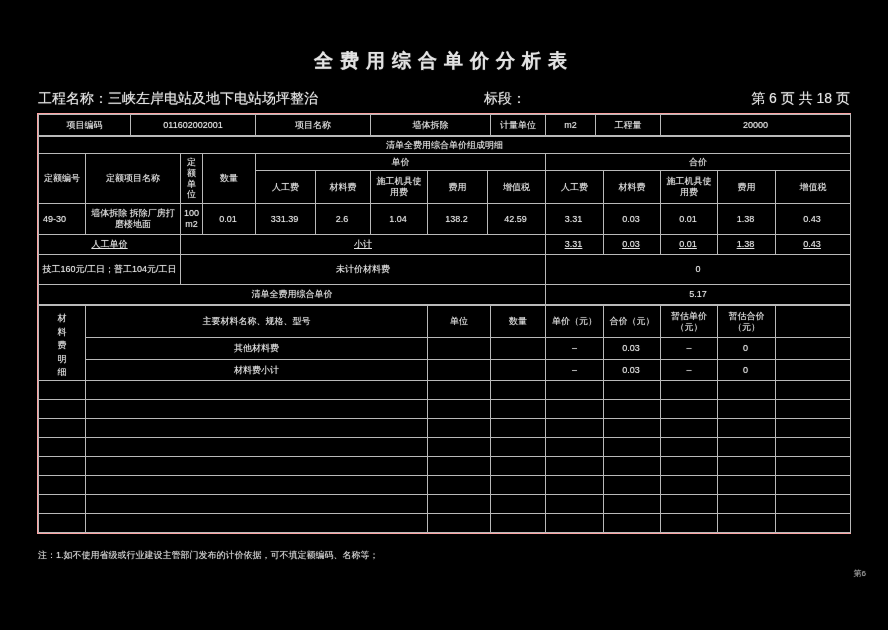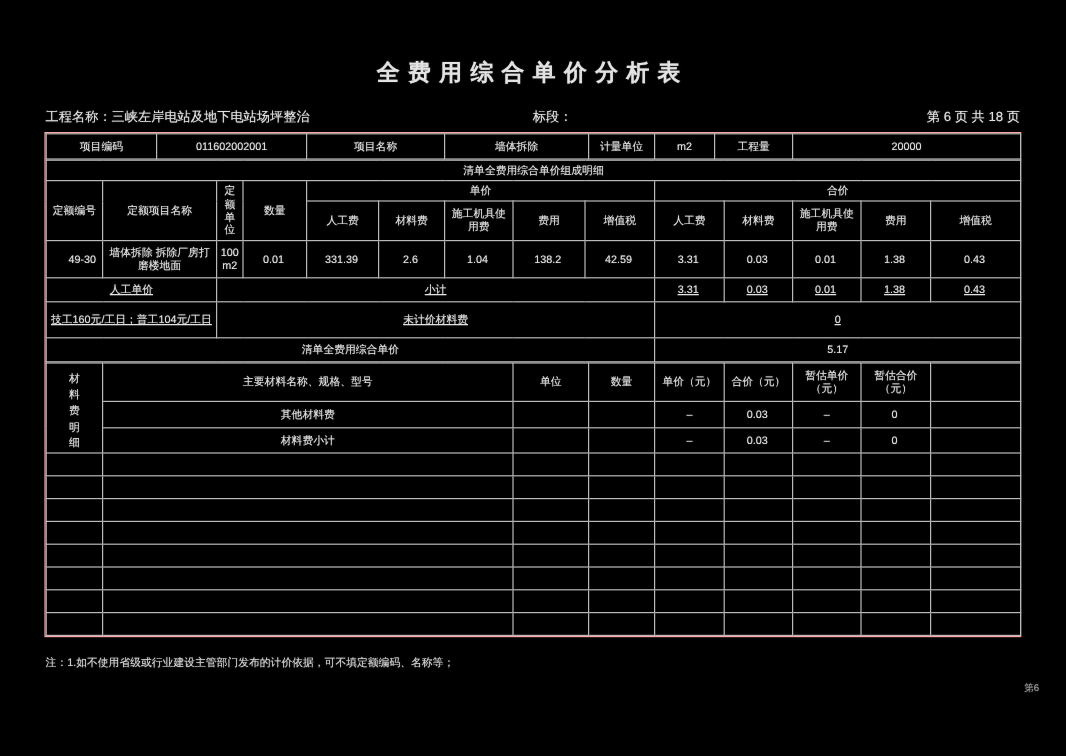--- a/index.html
+++ b/index.html
@@ -14,46 +14,46 @@
   }
   .title{
     margin:0;padding-top:48px;
     text-align:center;
     font-size:19px;font-weight:bold;
     letter-spacing:7px;
   }
   .info-line{
     width:812px;margin:16px auto 5px auto;
     display:flex;align-items:flex-end;
-    font-size:11px;
+    font-size:14px;
   }
   .info-line .left{width:50%;}
-  .info-line .mid{flex:1;}
+  .info-line .mid{flex:1;margin-left:40px;}
   .info-line .right{white-space:nowrap;}
   .tbl-wrap{
     width:812px;margin:0 auto;
     border:1px solid #fca5a5;
   }
   table{border-collapse:collapse;width:812px;table-layout:fixed;}
   td,th{
     border:1px solid #b9b9b9;
     font-size:9px;font-weight:normal;
     text-align:center;vertical-align:middle;
     padding:0 2px;line-height:1.2;
     overflow:hidden;word-break:break-all;
   }
   .num{padding-right:4px;}
-  .lft{text-align:left;padding-left:18px;}
+  .lft{text-align:left;padding-left:4px;}
   tr.h20 td, tr.h20 th{height:20px;}
   tr.r-sect td{height:16px;}
   tr.r-h1 th{height:16px;}
   tr.r-h2 th{height:32px;}
   tr.r-data td{height:30px;}
   tr.r-labor td{height:19px;text-decoration:underline;}
-  tr.r-unpriced td{height:29px;text-decoration:underline;}
+  tr.r-unpriced td{height:29px;}
   tr.r-sum td{height:19px;}
   tr.m-head th{height:31px;}
   tr.m-row1 td{height:21px;}
   tr.m-row2 td{height:19px;}
   tr.m-empty td{height:18px;}
   .vert{
     vertical-align:top;padding-top:6px;
   }
   .vert .stack{
     margin:0 auto;width:11px;

